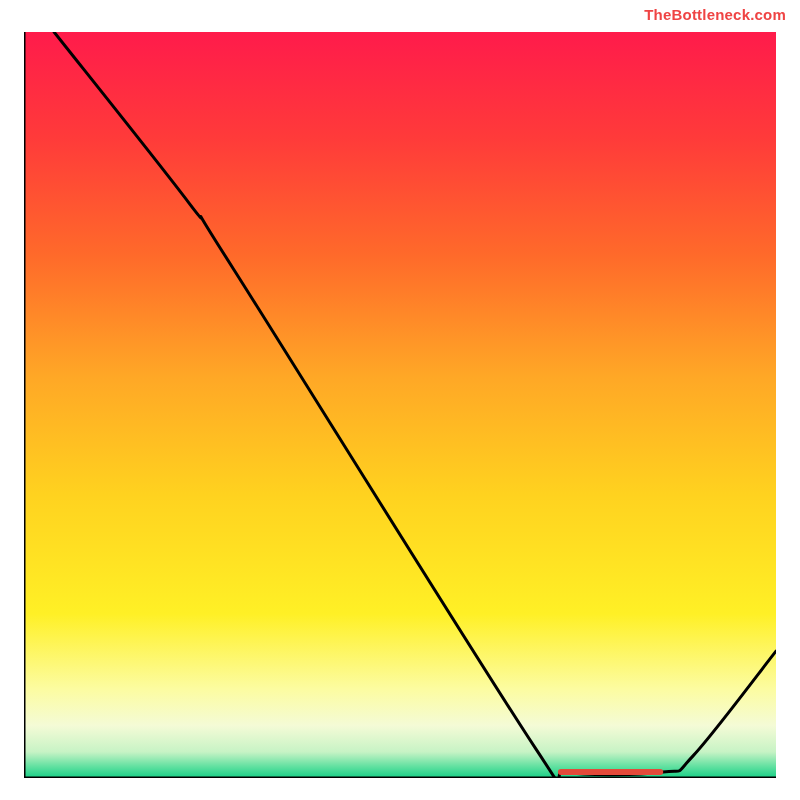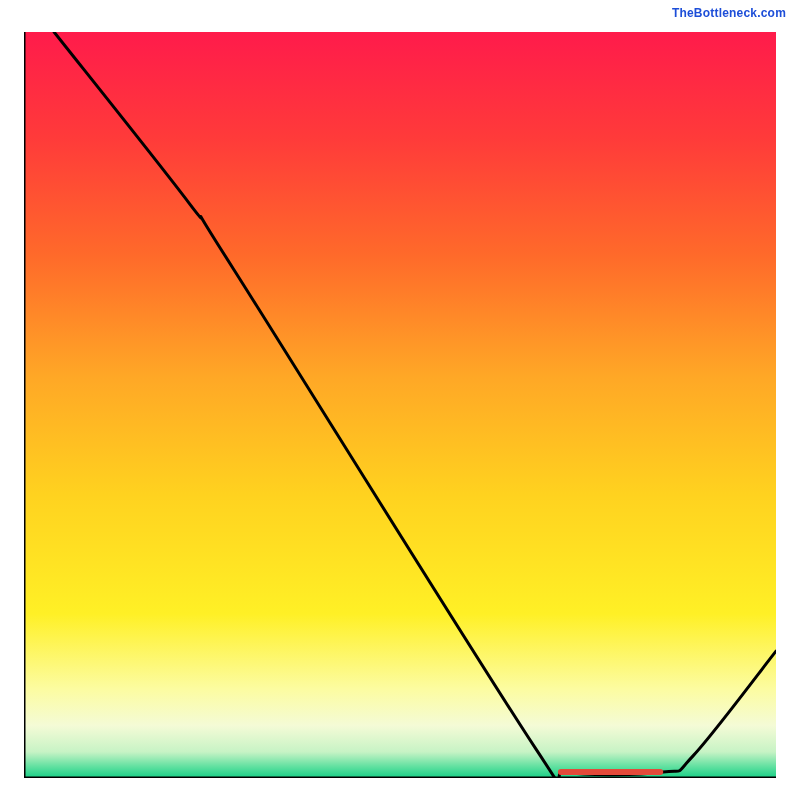--- a/index.html
+++ b/index.html
@@ -13,23 +13,23 @@
   }
   .stage {
     position: relative;
     width: 800px;
     height: 800px;
   }
   .watermark {
     position: absolute;
     top: 6px;
     right: 14px;
-    font-size: 12px;
+    font-size: 15px;
     font-weight: 600;
-    color: #1d4ed8;
+    color: #ef4444;
     letter-spacing: 0.2px;
     user-select: none;
   }
   .plot-frame {
     position: absolute;
     left: 24px;
     top: 32px;
     width: 752px;
     height: 746px;
     box-sizing: border-box;

